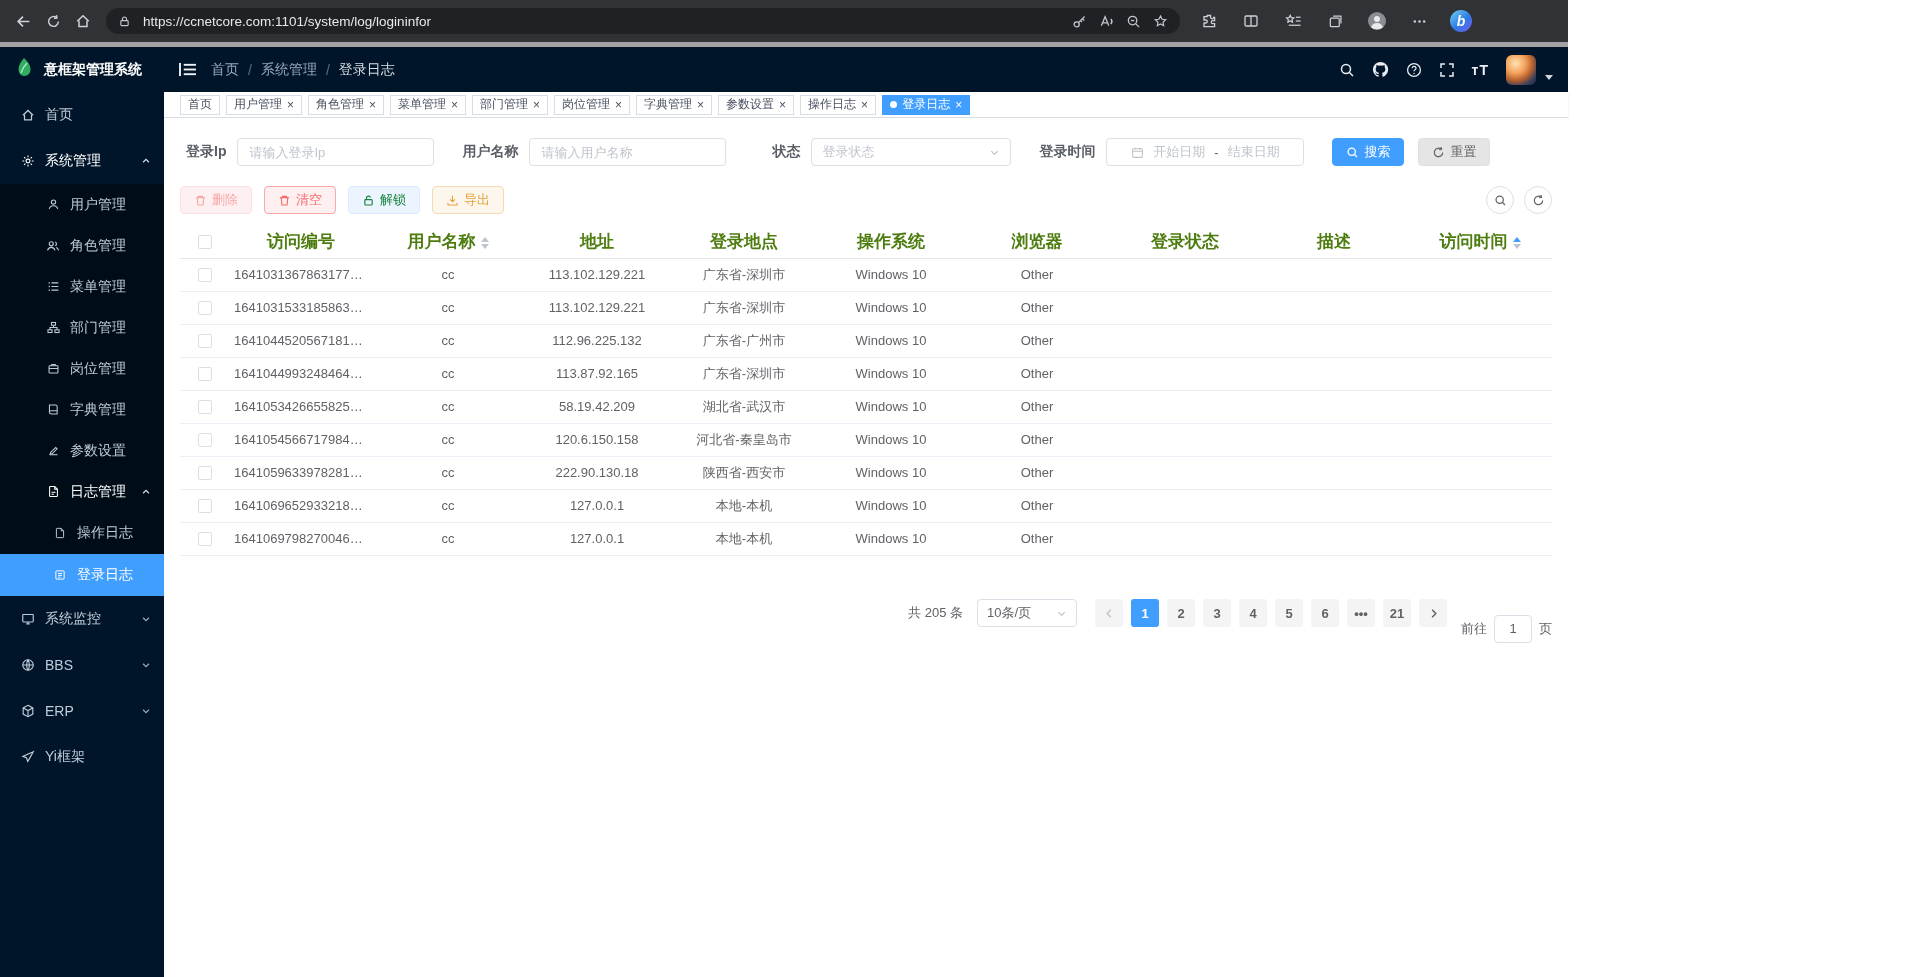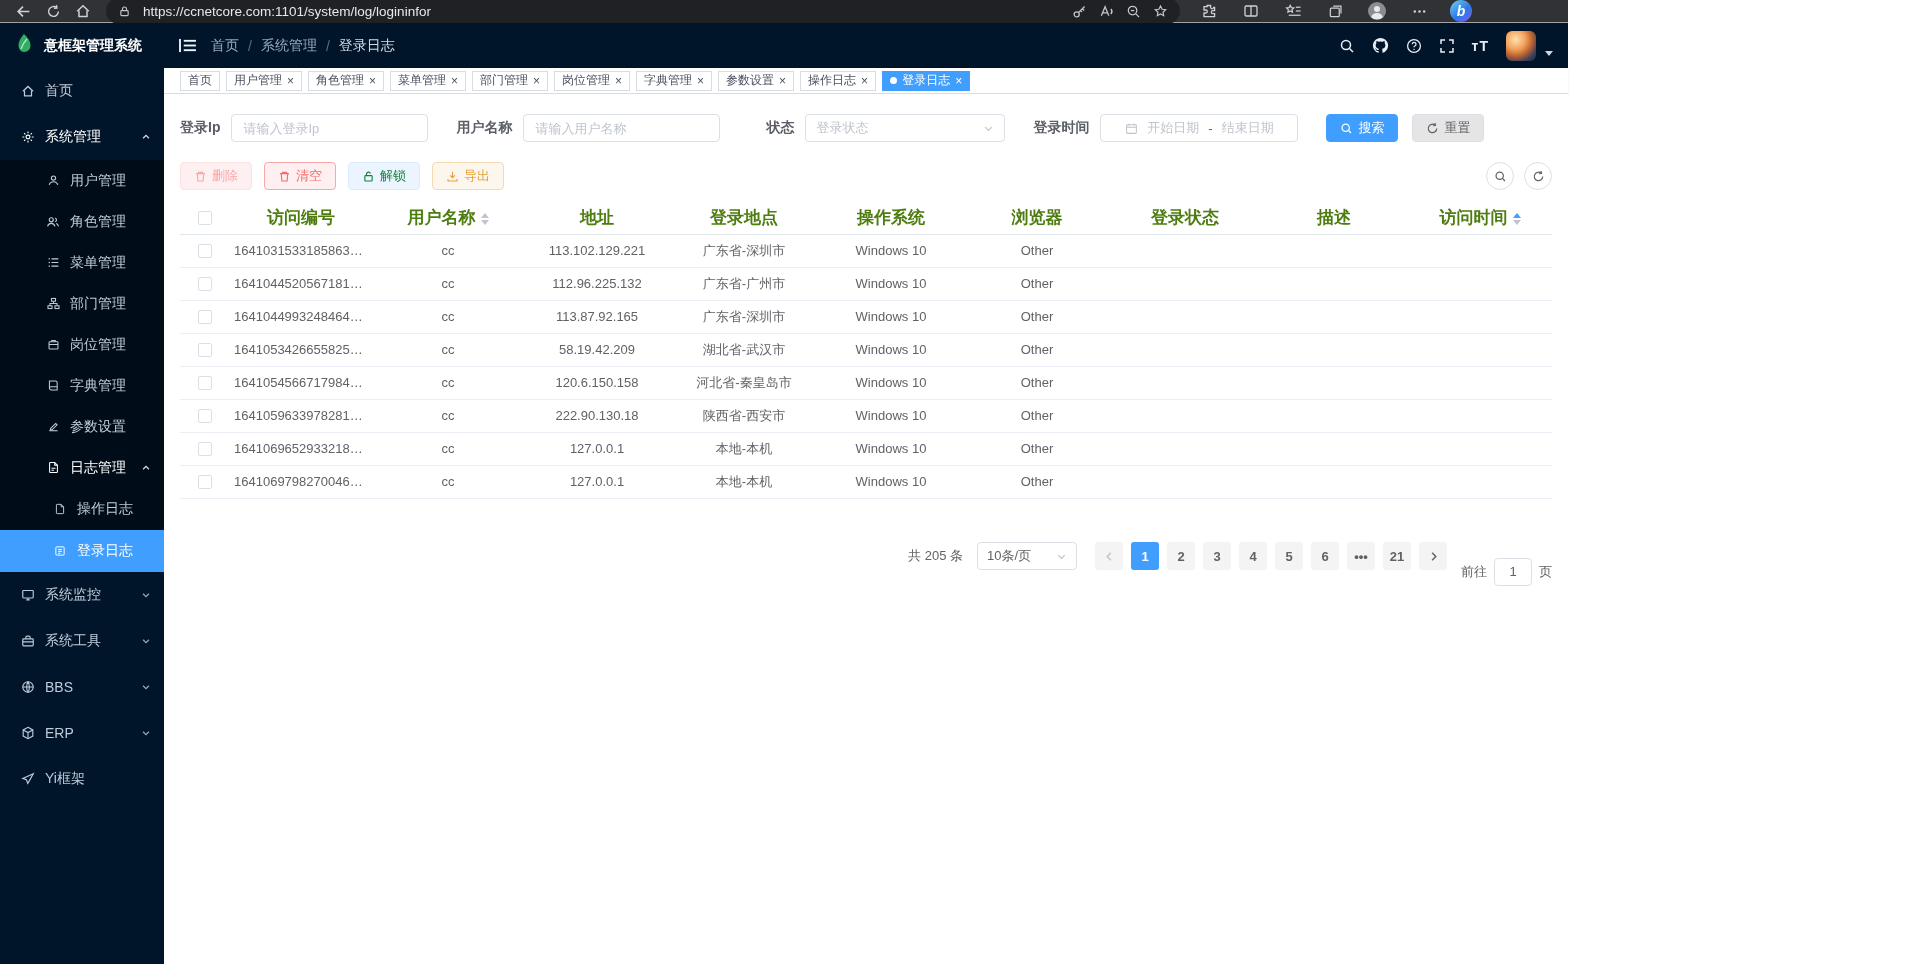--- a/index.html
+++ b/index.html
@@ -1,21 +1,21 @@
 <!DOCTYPE html>
 <html><head>
 <meta charset="utf-8">
 <style>
   *{margin:0;padding:0;box-sizing:border-box;}
   html,body{width:1914px;height:977px;}
   body{background:#ffffff;font-family:"Liberation Sans","DejaVu Sans",sans-serif;overflow:hidden;position:relative;}
   .window{width:1568px;height:977px;position:absolute;left:0;top:0;background:#fff;}
 
   
-  .chrome{height:23px;background:#303236;border-bottom:1px solid #a3a3a3;display:flex;align-items:center;padding:0 8px;}
+  .chrome{height:47px;background:#303236;border-bottom:5px solid #a3a3a3;display:flex;align-items:center;padding:0 8px;}
   .cbtn{width:30px;height:28px;display:flex;align-items:center;justify-content:center;color:#ced1d5;border-radius:4px;flex-shrink:0;cursor:pointer;}
   .url-pill{width:1074px;height:26px;margin-left:8px;border-radius:13px;background:#1f2124;display:flex;align-items:center;padding:0 12px;gap:12px;color:#d8dadd;cursor:text;}
   .url-text{font-size:13.5px;color:#e6e8ea;white-space:nowrap;}
   .pill-spacer{flex:1;}
   .pill-icon{color:#c2c6ca;display:flex;align-items:center;cursor:pointer;}
   .chrome-right{display:flex;align-items:center;margin-left:14px;gap:12px;}
   .bing{width:22px;height:22px;border-radius:50%;background:linear-gradient(140deg,#6fd3f2 0%,#2f7ae5 55%,#7b5bf2 100%);color:#fff;font-weight:bold;font-style:italic;font-size:14px;display:flex;align-items:center;justify-content:center;}
 
   
   .app{display:flex;height:941px;}
@@ -50,21 +50,21 @@
   
   .tags{height:26px;background:#fff;border-bottom:1px solid #d8dce5;box-shadow:0 1px 3px rgba(0,21,41,.08);display:flex;align-items:center;padding:0 16px;gap:6px;}
   .tag{height:20px;border:1px solid #d8dce5;background:#fff;color:#495060;font-size:12px;padding:0 7px;display:inline-flex;align-items:center;gap:5px;cursor:pointer;white-space:nowrap;}
   .tag .dot{width:7px;height:7px;border-radius:50%;background:#fff;display:inline-block;}
   .tag.active{background:#409eff;border-color:#409eff;color:#fff;}
   .tag .x{line-height:1;font-size:12px;}
   .tag .x::after{content:"×";}
 
   
   .content{flex:1;background:#fff;padding:16px 16px 0;}
-  .filter{display:flex;align-items:flex-start;margin:4px 0 20px;}
+  .filter{display:flex;align-items:flex-start;margin:4px 6px 20px;}
   .fitem{display:flex;align-items:center;margin-right:28px;}
   .flabel{font-size:14px;font-weight:bold;color:#5a5e66;margin-right:11px;white-space:nowrap;}
   .tinput{width:197px;height:28px;border:1px solid #dcdfe6;border-radius:4px;padding:0 11px;font-size:13px;color:#606266;outline:none;background:#fff;}
   .tinput::placeholder{color:#bfc4cd;}
   .fselect{width:200px;height:28px;border:1px solid #dcdfe6;border-radius:4px;padding:0 10px;display:flex;align-items:center;justify-content:space-between;color:#bfc4cd;font-size:13px;background:#fff;cursor:pointer;}
   .fdate{width:198px;height:28px;border:1px solid #dcdfe6;border-radius:4px;padding:0 10px;display:flex;align-items:center;justify-content:center;gap:9px;color:#bfc4cd;font-size:13px;background:#fff;cursor:pointer;}
   .fdate .dicon{display:flex;color:#c0c4cc;}
   .btn{height:28px;border-radius:4px;font-size:13px;padding:0 13px;display:inline-flex;align-items:center;gap:5px;border:1px solid #dcdfe6;background:#e5e5e5;color:#606266;cursor:pointer;white-space:nowrap;}
   .btn-primary{background:#409eff;border-color:#409eff;color:#fff;}
   .btn-danger-dis{background:#fef0f0;border-color:#fde2e2;color:#f9a7a7;cursor:not-allowed;}
@@ -345,34 +345,20 @@
         </div>
 
         <div class="mi l1">
           <span class="micon">
               <svg viewBox="0 0 16 16" width="14" height="14" fill="none" stroke="currentColor" stroke-width="1.3">
                 <rect x="2" y="2.8" width="12" height="8.6" rx="1"></rect>
                 <path d="M6 13.6h4M8 11.4v2.2"></path>
               </svg>
             </span>
           <span>系统监控</span>
-          <span class="chev">
-              <svg viewBox="0 0 12 12" width="10" height="10" fill="none" stroke="currentColor" stroke-width="1.5">
-                <polyline points="2.5,4.5 6,8 9.5,4.5"></polyline>
-              </svg>
-            </span>
-        </div>
-        <div class="mi l1">
-          <span class="micon">
-              <svg viewBox="0 0 16 16" width="14" height="14" fill="none" stroke="currentColor" stroke-width="1.3">
-                <rect x="2" y="5.5" width="12" height="8" rx="1"></rect>
-                <path d="M5.5 5.5V4A1.5 1.5 0 0 1 7 2.5h2A1.5 1.5 0 0 1 10.5 4v1.5M2 9h12"></path>
-              </svg>
-            </span>
-          <span>系统工具</span>
           <span class="chev">
               <svg viewBox="0 0 12 12" width="10" height="10" fill="none" stroke="currentColor" stroke-width="1.5">
                 <polyline points="2.5,4.5 6,8 9.5,4.5"></polyline>
               </svg>
             </span>
         </div>
         <div class="mi l1">
           <span class="micon">
               <svg viewBox="0 0 16 16" width="14" height="14" fill="none" stroke="currentColor" stroke-width="1.3">
                 <circle cx="8" cy="8" r="6"></circle>
@@ -653,20 +639,32 @@
                 <th><span>描述</span></th>
 
                 <th><span>访问时间</span><span class="sort asc">
                     <i class="up"></i>
                     <i class="down"></i>
                   </span></th>
               </tr>
           </thead>
           <tbody>
 
+              <tr>
+                <td><span class="cb"></span></td>
+                <td>1641031367863177216</td>
+                <td>cc</td>
+                <td>113.102.129.221</td>
+                <td>广东省-深圳市</td>
+                <td>Windows 10</td>
+                <td>Other</td>
+                <td></td>
+                <td></td>
+                <td></td>
+              </tr>
 
               <tr>
                 <td><span class="cb"></span></td>
                 <td>1641031533185863680</td>
                 <td>cc</td>
                 <td>113.102.129.221</td>
                 <td>广东省-深圳市</td>
                 <td>Windows 10</td>
                 <td>Other</td>
                 <td></td>

